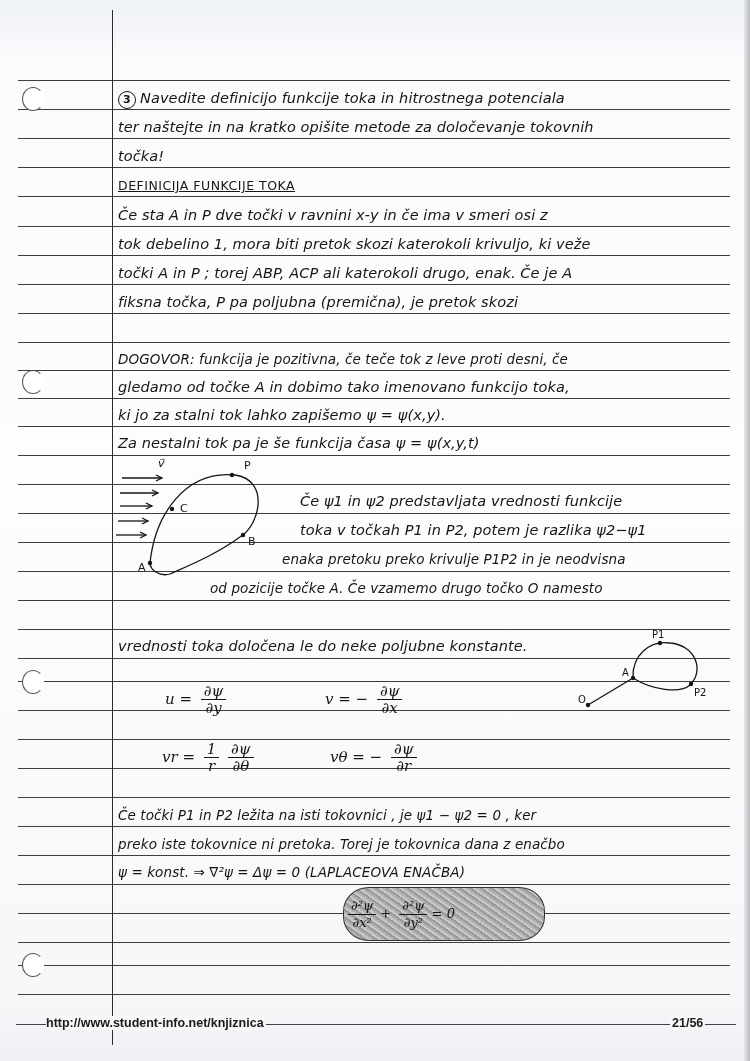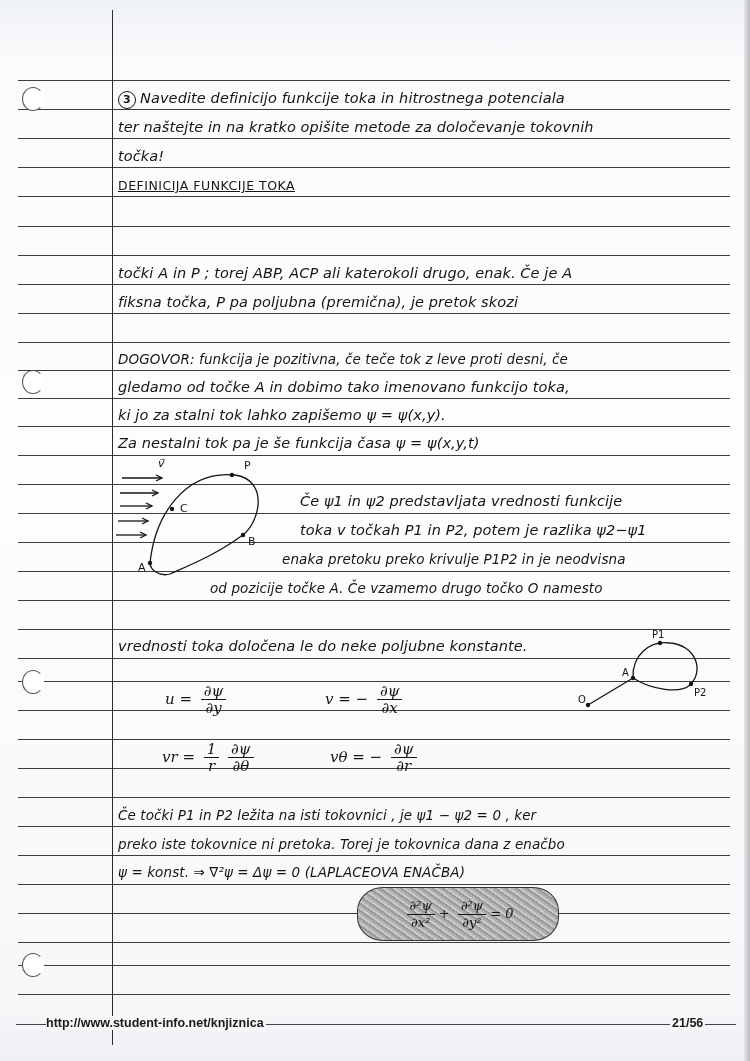--- a/index.html
+++ b/index.html
@@ -10,23 +10,23 @@
   .rule { position:absolute; left:18px; width:712px; height:1px; background:#3d3d3d; }
   .margin { position:absolute; left:112px; top:10px; width:1px; height:1035px; background:#2b2b2b; }
   .hole { position:absolute; left:22px; width:20px; height:22px; border:1.3px solid #555; border-right-color:transparent; border-radius:50%; background:#fff; }
   .hw { position:absolute; left:118px; font-family:"DejaVu Sans", sans-serif; font-style:italic; color:#151515; font-size:14.5px; letter-spacing:0.1px; white-space:nowrap; line-height:20px; }
   .hw.small { font-size:13.5px; }
   .heading { text-decoration:underline; font-size:12.5px; font-style:normal; letter-spacing:0.5px; }
   .eq { position:absolute; font-family:"DejaVu Serif", serif; font-style:italic; color:#151515; font-size:15px; white-space:nowrap; }
   .frac { display:inline-flex; flex-direction:column; align-items:center; vertical-align:middle; margin-left:4px; }
   .frac .num { border-bottom:1.2px solid #151515; padding:0 3px; line-height:16px; }
   .frac .den { line-height:16px; }
-  .blob { position:absolute; left:357px; top:887px; width:200px; height:52px; border-radius:26px/24px;
+  .blob { position:absolute; left:343px; top:887px; width:200px; height:52px; border-radius:26px/24px;
     background:repeating-linear-gradient(35deg,#9a9a9a 0 2px,#c9c9c9 2px 4px,#b0b0b0 4px 6px); border:1.5px solid #333;
-    display:flex; align-items:center; justify-content:center; }
+    display:flex; align-items:center; justify-content:flex-start; }
   .footer { position:absolute; top:1016px; font-family:"Liberation Sans", sans-serif; font-weight:bold; font-size:12.5px; color:#1a1a1a; }
   .footer-line { position:absolute; top:1024px; left:16px; width:720px; height:1px; background:#444; }
   svg { position:absolute; overflow:visible; }
 </style>
 </head>
 <body>
 
 <div class="page">
   <div class="right-edge"></div>
 
@@ -73,20 +73,22 @@
   <div class="hole" style="top:953px"></div>
 
   <div class="hw" style="top:88px">
     <span style="display:inline-block;border:1.5px solid #151515;border-radius:50%;width:16px;height:16px;line-height:16px;text-align:center;font-size:11px;font-style:normal;font-weight:bold;margin-right:4px;">3</span><span>Navedite definicijo funkcije toka in hitrostnega potenciala</span>
   </div>
   <div class="hw" style="top:117px">ter naštejte in na kratko opišite metode za določevanje tokovnih</div>
   <div class="hw" style="top:146px">točka!</div>
 
   <div class="hw heading" style="top:176px">DEFINICIJA FUNKCIJE TOKA</div>
 
+  <div class="hw" style="top:205px">Če sta A in P dve točki v ravnini x-y in če ima v smeri osi z</div>
+  <div class="hw" style="top:234px">tok debelino 1, mora biti pretok skozi katerokoli krivuljo, ki veže</div>
   <div class="hw" style="top:263px">točki A in P ; torej ABP, ACP ali katerokoli drugo, enak. Če je A</div>
   <div class="hw" style="top:292px">fiksna točka, P pa poljubna (premična), je pretok skozi</div>
   <div class="hw small" style="top:349px">DOGOVOR: funkcija je pozitivna, če teče tok z leve proti desni, če</div>
   <div class="hw" style="top:377px">gledamo od točke A in dobimo tako imenovano funkcijo toka,</div>
   <div class="hw" style="top:405px">ki jo za stalni tok lahko zapišemo ψ = ψ(x,y).</div>
   <div class="hw" style="top:433px">Za nestalni tok pa je še funkcija časa ψ = ψ(x,y,t)</div>
 
   <svg style="left:110px;top:455px" width="170" height="130" viewBox="0 0 170 130">
     <g stroke="#151515" stroke-width="1.3" fill="none">
       <line x1="12" y1="23" x2="52" y2="23"></line>

